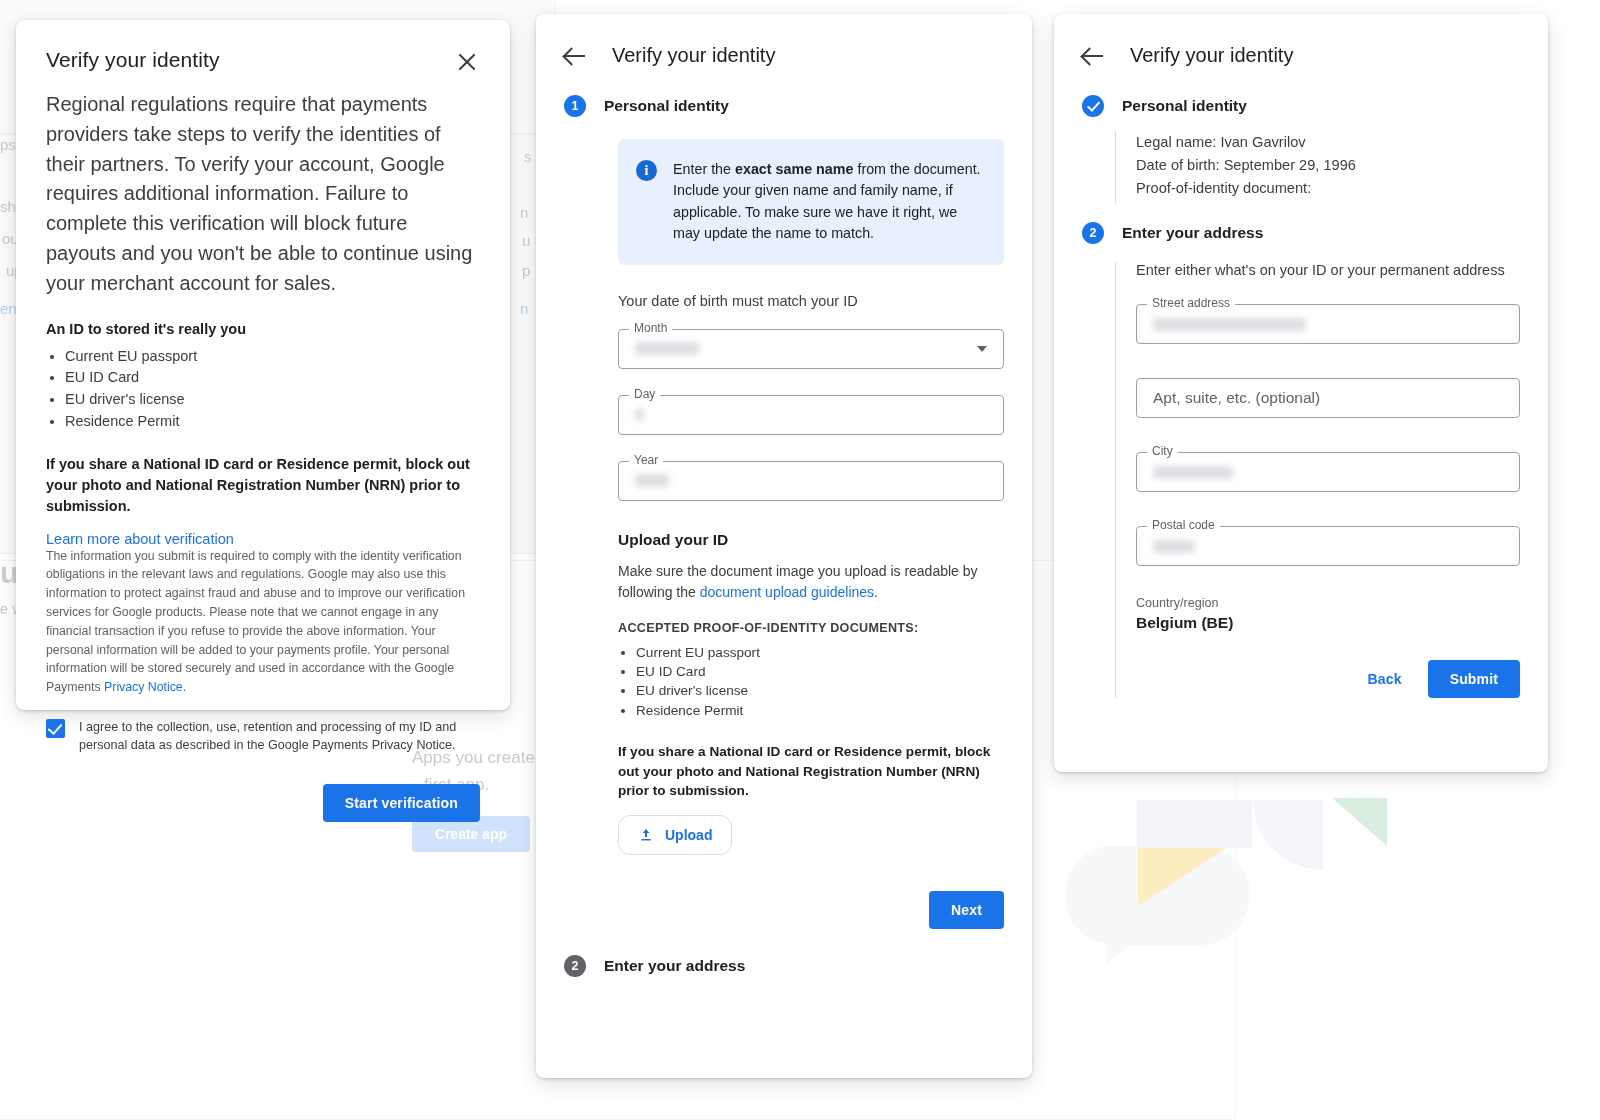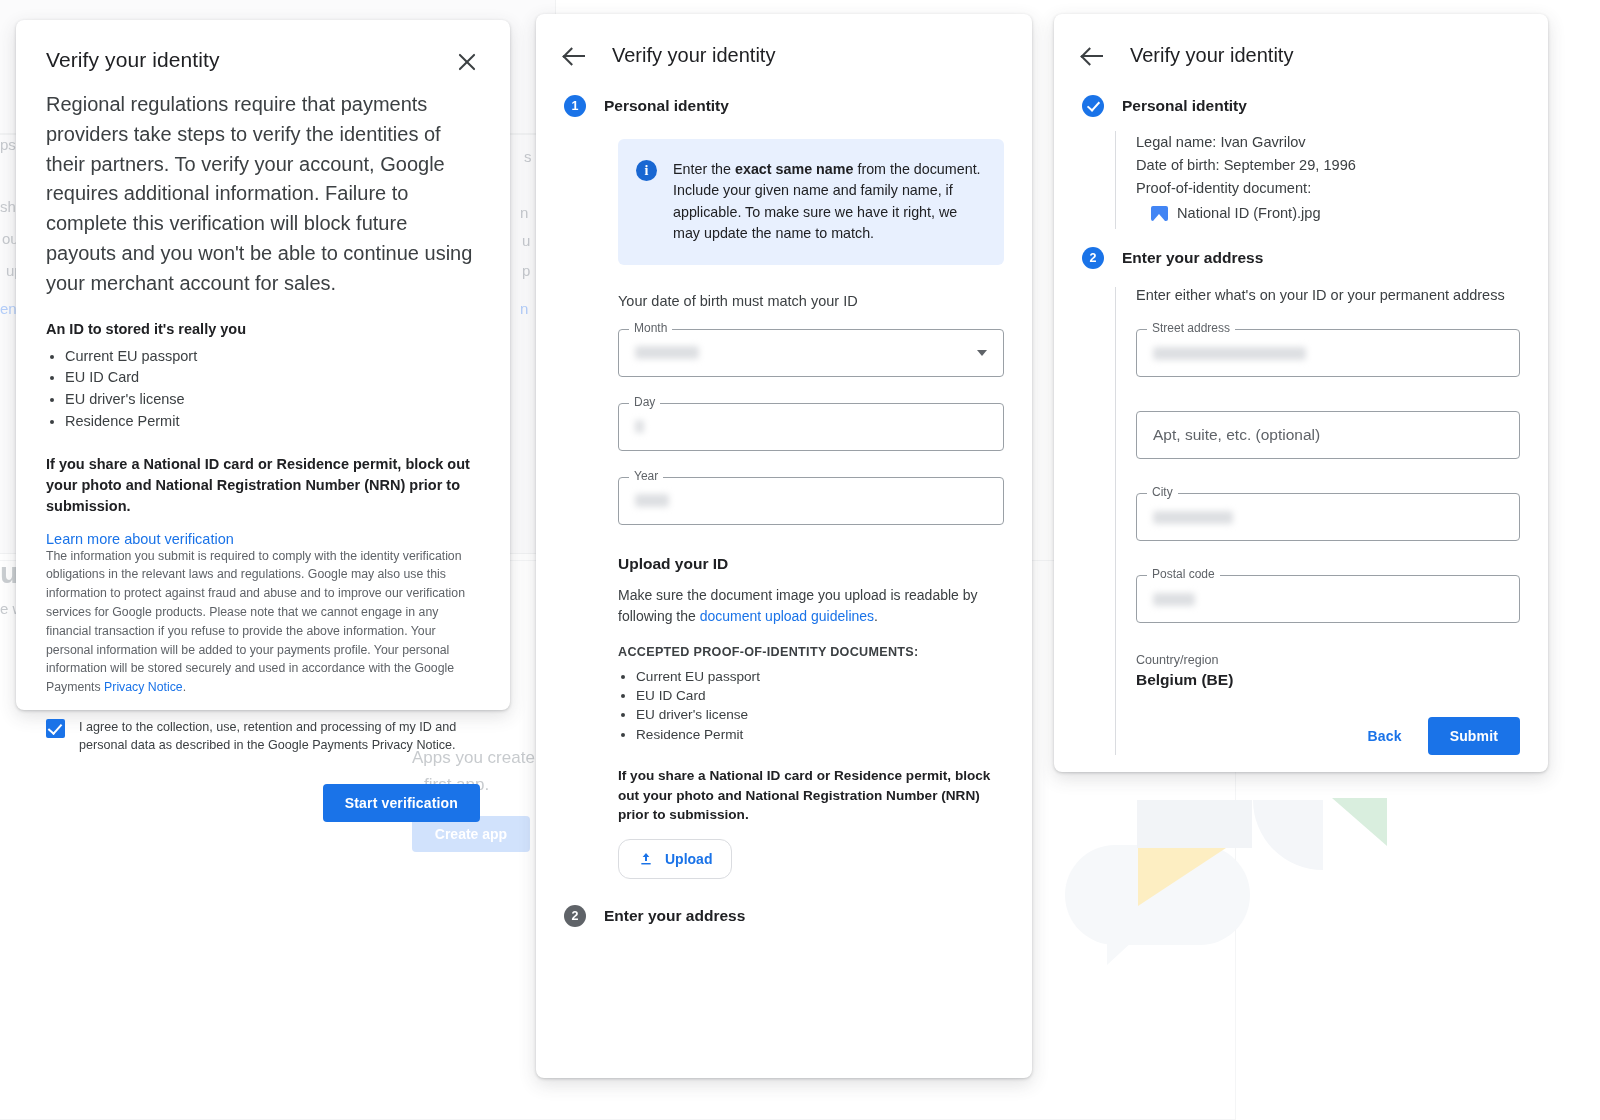--- a/index.html
+++ b/index.html
@@ -212,21 +212,21 @@
     font-family: "Liberation Serif", serif;
     display: flex; align-items: center; justify-content: center; margin-top: 1px;
   }
   .info-text { font-size: 14.3px; color: #202124; line-height: 1.5; }
   .info-text b { font-weight: bold; }
 
   
   .field { position: relative; margin-top: 30px; }
   .field-box {
     border: 1px solid #9aa0a6; border-radius: 4px;
-    height: 48px; display: flex; align-items: center;
+    height: 40px; display: flex; align-items: center;
     padding: 0 16px; background: #ffffff;
   }
   .field-label {
     position: absolute; top: -8px; left: 11px; padding: 0 5px;
     background: #ffffff; font-size: 12px; color: #5f6368;
   }
   .field-placeholder { font-size: 15.5px; color: #5f6368; }
   .redacted {
     height: 13px; border-radius: 3px;
     background: #dddfe2; filter: blur(3.2px);
@@ -401,20 +401,23 @@
       <div class="sec-warn">If you share a National ID card or Residence permit, block out your photo and National Registration Number (NRN) prior to submission.</div>
 
       <button class="upload-btn">
         <svg class="upload-icon" viewBox="0 0 24 24">
           <path d="M12 3 L17 9 H13.5 V15 H10.5 V9 H7 Z" fill="#1a73e8"></path>
           <rect x="5" y="18" width="14" height="2.2" fill="#1a73e8"></rect>
         </svg>
         <span>Upload</span>
       </button>
 
+      <div class="right-actions">
+        <button class="btn-primary">Next</button>
+      </div>
     </div>
 
     <div class="step-row" style="margin-top:26px;">
       <div class="step-badge inactive">2</div>
       <div class="step-label">Enter your address</div>
     </div>
   </div>
 
   <div class="card" id="card3">
     <div class="dlg-head">
@@ -431,24 +434,20 @@
       <div class="summary">
         <div>
           <span>Legal name:</span>
           <span>Ivan Gavrilov</span>
         </div>
         <div>
           <span>Date of birth:</span>
           <span>September 29, 1996</span>
         </div>
         <div>Proof-of-identity document:</div>
-        <div class="doc-row">
-          <span class="img-icon"></span>
-          <span>National ID (Front).jpg</span>
-        </div>
       </div>
     </div>
 
     <div class="step-row" style="margin-top:18px;">
       <div class="step-badge active">2</div>
       <div class="step-label">Enter your address</div>
     </div>
 
     <div class="step-content" style="margin-top:18px;">
       <div class="addr-note">Enter either what's on your ID or your permanent address</div>

